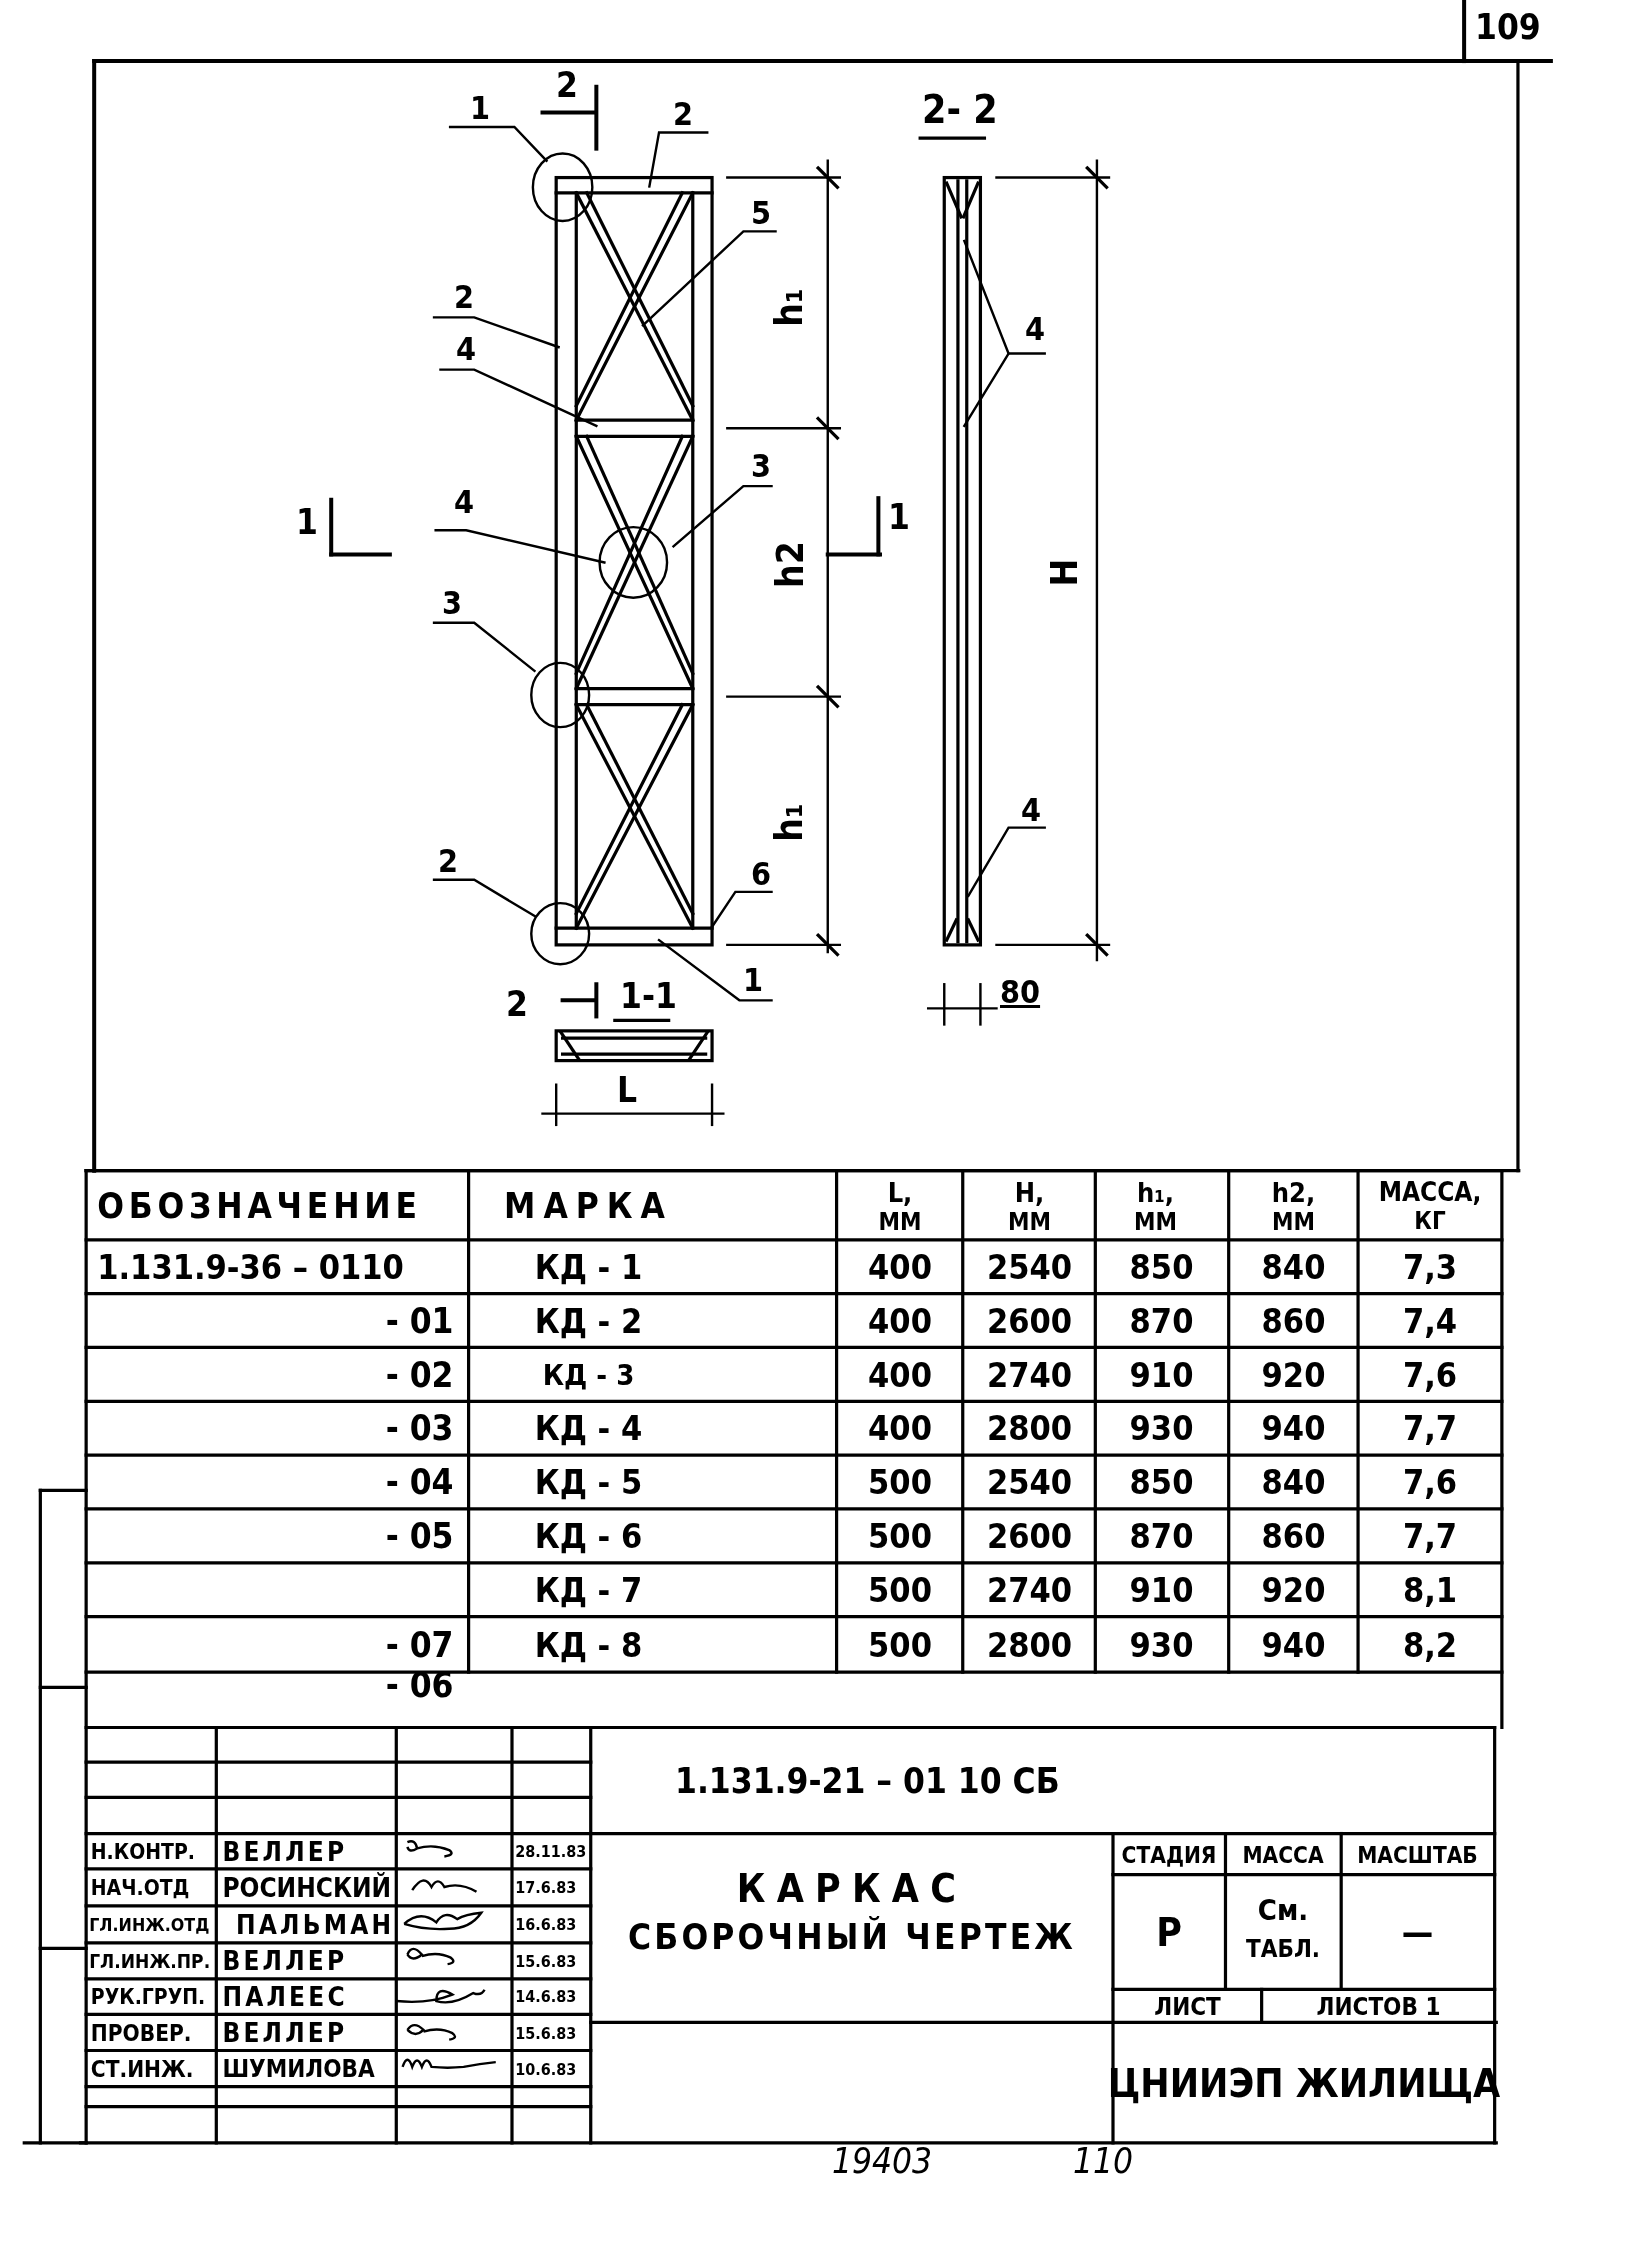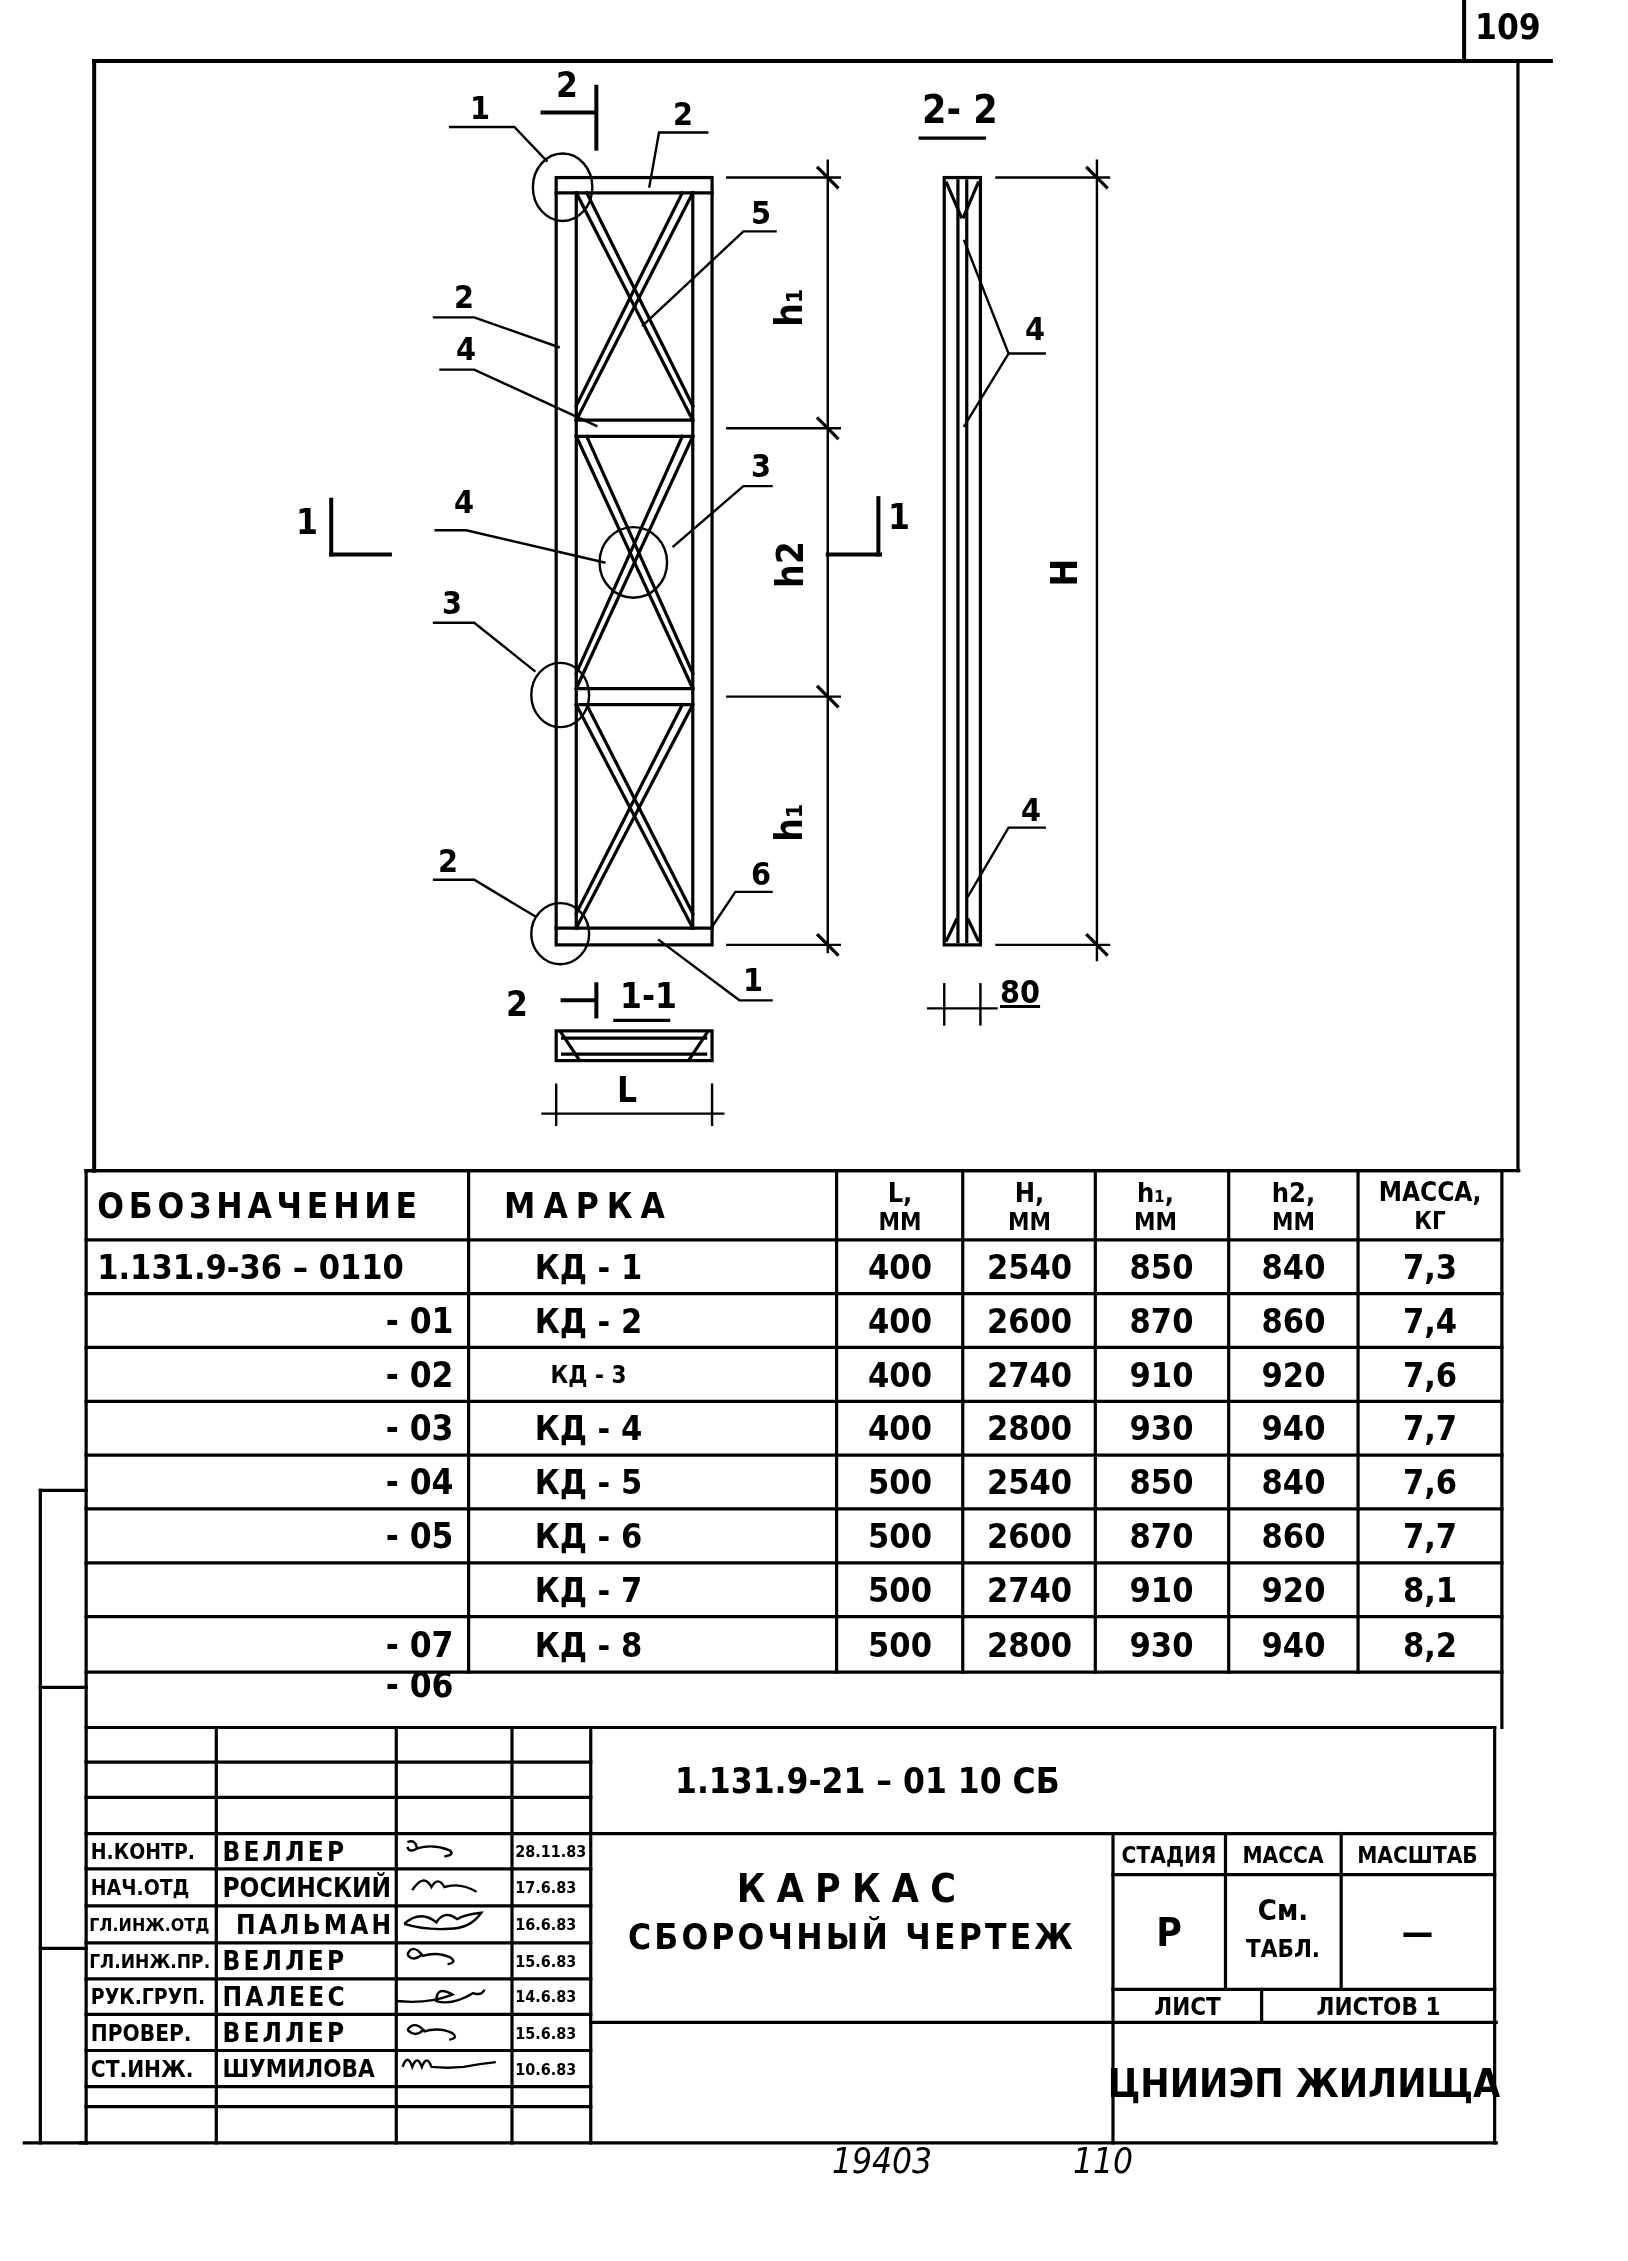--- a/index.html
+++ b/index.html
@@ -269,21 +269,21 @@
     <div class="cell" style="left:468px; top:1294px; width:241px; height:54px; font-size:34px;">КД - 2</div>
     <div class="cell" style="left:837px; top:1294px; width:126px; height:54px; font-size:34px;">400</div>
     <div class="cell" style="left:963px; top:1294px; width:133px; height:54px; font-size:34px;">2600</div>
     <div class="cell" style="left:1095px; top:1294px; width:133px; height:54px; font-size:34px;">870</div>
     <div class="cell" style="left:1229px; top:1294px; width:129px; height:54px; font-size:34px;">860</div>
     <div class="cell" style="left:1358px; top:1294px; width:144px; height:54px; font-size:34px;">7,4</div>
   </div>
 
   <div>
     <div class="cell right" style="left:86px; top:1348px; width:382px; height:54px; font-size:35px;">- 02</div>
-    <div class="cell" style="left:468px; top:1348px; width:241px; height:54px; font-size:24px;">КД - 3</div>
+    <div class="cell" style="left:468px; top:1348px; width:241px; height:54px; font-size:29px;">КД - 3</div>
     <div class="cell" style="left:837px; top:1348px; width:126px; height:54px; font-size:34px;">400</div>
     <div class="cell" style="left:963px; top:1348px; width:133px; height:54px; font-size:34px;">2740</div>
     <div class="cell" style="left:1095px; top:1348px; width:133px; height:54px; font-size:34px;">910</div>
     <div class="cell" style="left:1229px; top:1348px; width:129px; height:54px; font-size:34px;">920</div>
     <div class="cell" style="left:1358px; top:1348px; width:144px; height:54px; font-size:34px;">7,6</div>
   </div>
 
   <div>
     <div class="cell right" style="left:86px; top:1401px; width:382px; height:54px; font-size:35px;">- 03</div>
     <div class="cell" style="left:468px; top:1401px; width:241px; height:54px; font-size:34px;">КД - 4</div>

